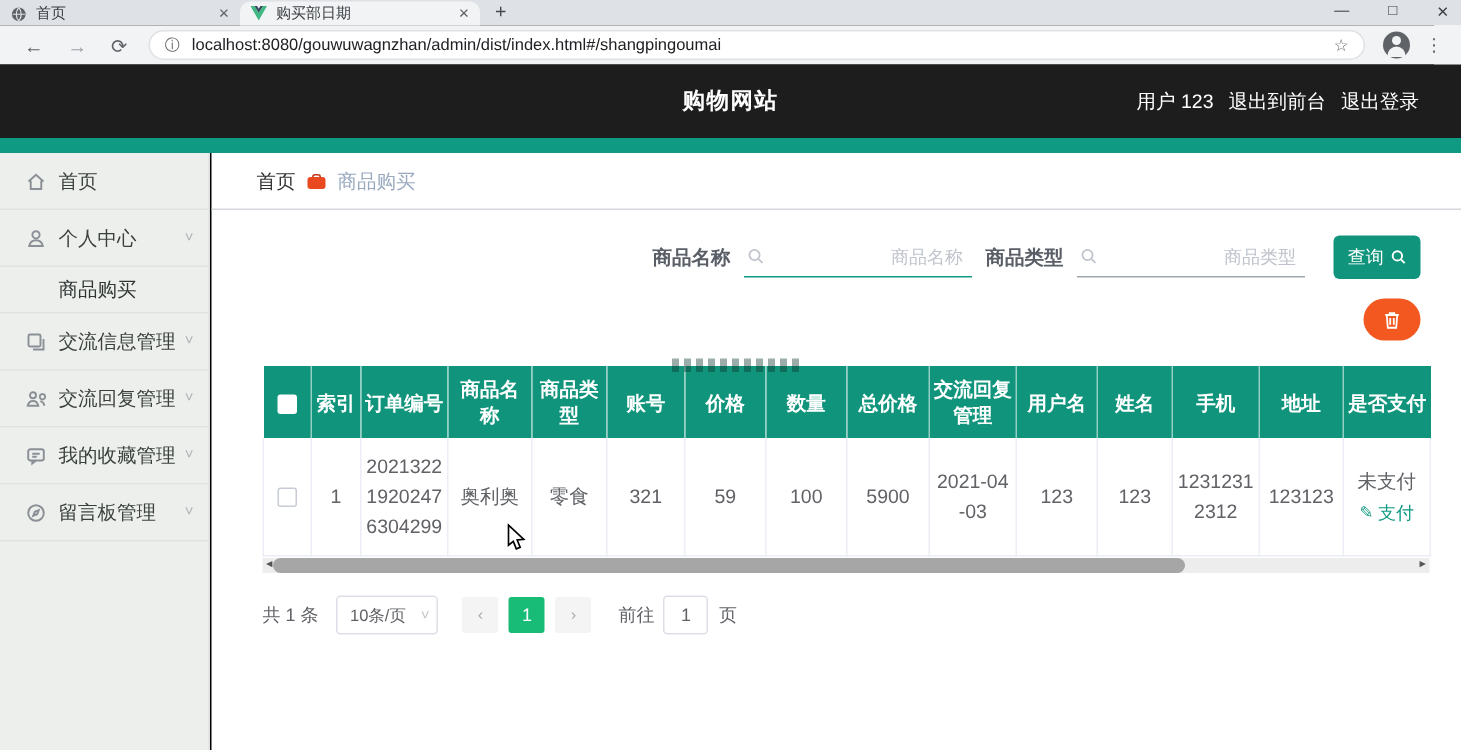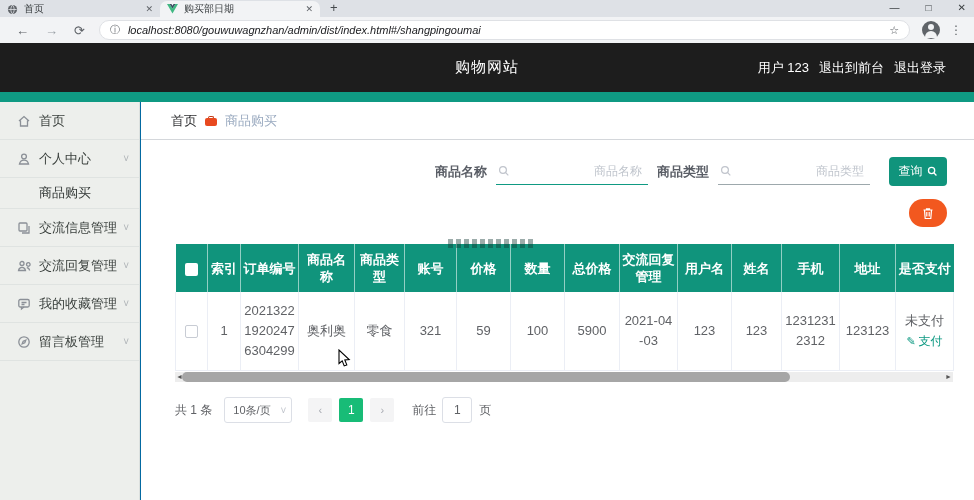--- a/index.html
+++ b/index.html
@@ -1,43 +1,43 @@
 <!DOCTYPE html>
 <html><head>
 <meta charset="utf-8">
 <style>
   * { margin:0; padding:0; box-sizing:border-box; }
   html,body { width:974px; height:500px; overflow:hidden; }
   body { font-family:"Liberation Sans", sans-serif; background:#fff; }
-  #screen { position:relative; width:956px; height:500px; background:#0369a1; }
+  #screen { position:relative; width:956px; height:500px; background:#000000; }
 
   
   .tabstrip { position:absolute; left:0; top:0; width:974px; height:17px; background:#DEE1E6; display:flex; align-items:flex-end; }
   .tab { height:16px; display:flex; align-items:center; padding:0 7px; width:160px; font-size:10px; color:#3C4043; position:relative; }
   .tab.active { background:#F2F3F5; border-radius:7px 7px 0 0; }
   .tab .favicon { width:11px; height:11px; margin-right:6px; flex:0 0 auto; }
   .tab .tab-title { flex:1; overflow:hidden; white-space:nowrap; }
   .tab .tab-close { color:#5F6368; font-size:9px; margin-left:4px; }
   .newtab-btn { color:#45494D; font-size:13px; margin-left:10px; margin-bottom:2px; }
   .win-controls { position:absolute; right:8px; top:2px; display:flex; gap:26px; color:#3C4043; font-size:10px; }
   .toolbar { position:absolute; left:0; top:17px; width:974px; height:26px; background:#F2F3F5; display:flex; align-items:center; padding:0 8px; }
   .nav-ic { color:#5F6368; font-size:13px; margin:0 8px; }
   .nav-ic.disabled { color:#9AA0A6; }
   .omnibox { flex:1; height:20px; background:#fff; border:1px solid #DFE1E5; border-radius:10px; display:flex; align-items:center; padding:0 10px; margin:0 6px; }
   .omnibox .info-ic { color:#5F6368; font-size:10px; margin-right:8px; }
-  .omnibox .url { font-size:11px; color:#202124; flex:1; white-space:nowrap; overflow:hidden;font-style:italic; }
+  .omnibox .url { font-size:11px; color:#202124; flex:1; white-space:nowrap; overflow:hidden; }
   .omnibox .star-ic { color:#5F6368; font-size:11px; }
   .avatar { width:18px; height:18px; border-radius:50%; background:#5F6368; margin:0 6px; position:relative; }
   .avatar:before { content:""; position:absolute; left:6px; top:3px; width:6px; height:6px; border-radius:50%; background:#F2F3F5; }
   .avatar:after { content:""; position:absolute; left:3px; top:10px; width:12px; height:7px; border-radius:6px 6px 0 0; background:#F2F3F5; }
   .menu-ic { color:#5F6368; font-size:12px; margin:0 4px; }
 
   
   .appheader { position:absolute; left:0; top:43px; width:974px; height:49px; background:#1D1D1D; display:flex; align-items:center; }
-  .app-title { position:absolute; left:0; right:0; text-align:center; color:#fff; font-size:15px; font-weight:normal; letter-spacing:1px; }
+  .app-title { position:absolute; left:0; right:0; text-align:center; color:#fff; font-size:15px; font-weight:bold; letter-spacing:1px; }
   .appheader .right { position:absolute; right:28px; display:flex; gap:10px; color:#fff; font-size:13px; }
   .tealbar { position:absolute; left:0; top:92px; width:974px; height:10px; background:#0F9A83; }
 
   
   .sidebar { position:absolute; left:0; top:102px; width:140px; height:398px; background:#EDEFEC; border-right:1px solid #DCE0DE; }
   .side-item { height:38px; display:flex; align-items:center; padding:0 10px 0 17px; border-bottom:1px solid #DFE3E1; cursor:pointer; }
   .side-item .s-ic { width:14px; height:14px; margin-right:8px; flex:0 0 auto; }
   .side-item .s-label { flex:1; font-size:13px; color:#3A403D; white-space:nowrap; }
   .side-item .chev { font-size:10px; color:#AEB2B6; }
   .side-sub { height:31px; display:flex; align-items:center; padding-left:39px; border-bottom:1px solid #DFE3E1; font-size:13px; color:#303634; cursor:pointer; }

